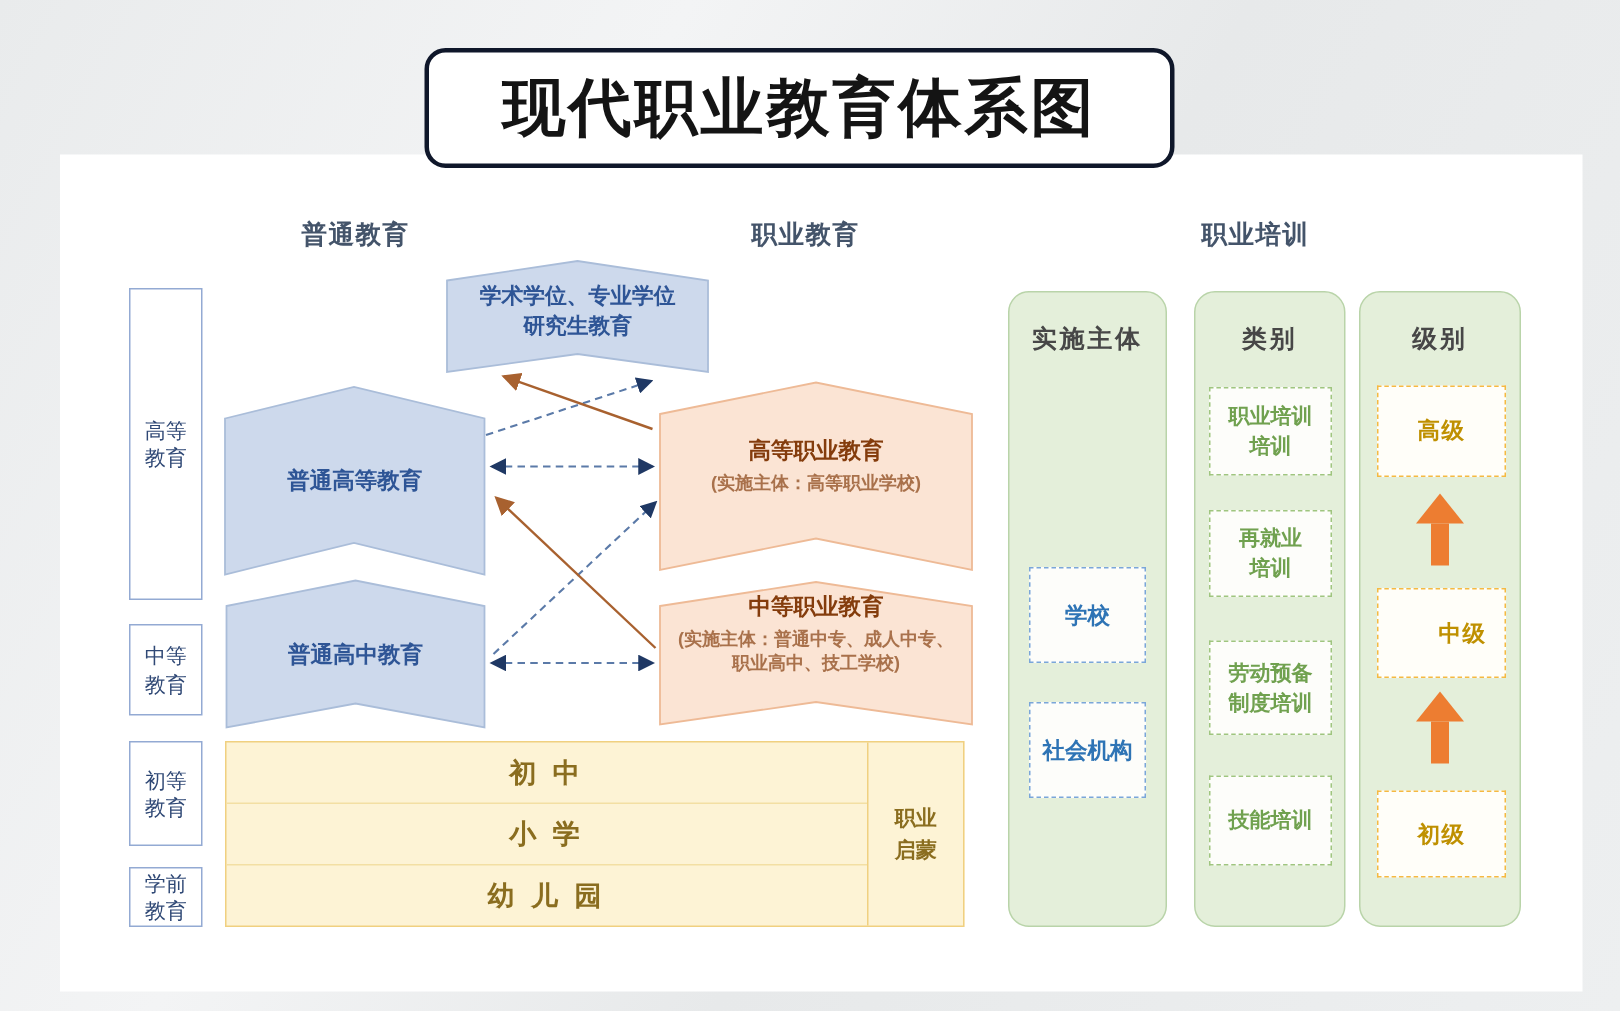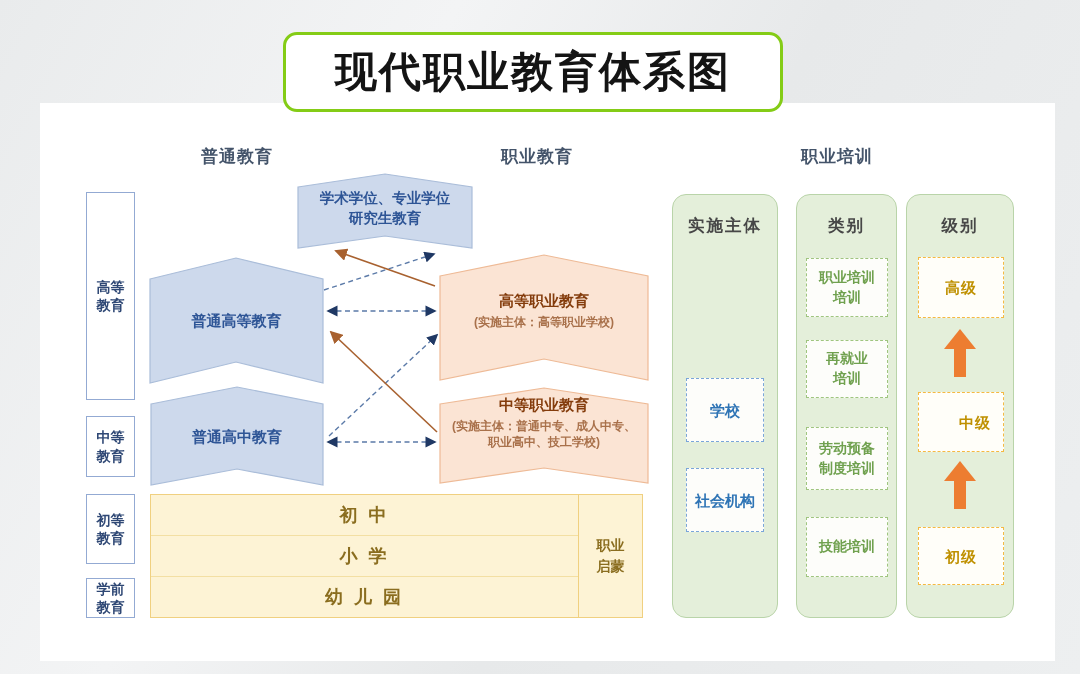--- a/index.html
+++ b/index.html
@@ -6,40 +6,40 @@
   html,body { width:1080px; height:674px; }
   body {
     font-family:"Liberation Sans","DejaVu Sans",sans-serif;
     background:linear-gradient(118deg,#e9ebec 0%,#f3f4f5 32%,#e7e9ea 58%,#edeff0 100%);
     position:relative; overflow:hidden;
   }
   .pre { white-space:pre-line; }
 
   .title-box{
     position:absolute; left:283px; top:32px; width:500px; height:80px;
-    background:#ffffff; border:3px solid #84cc16; border-radius:14px;
+    background:#ffffff; border:3px solid #0f172a; border-radius:14px;
     display:flex; align-items:center; justify-content:center;
     font-size:42px; font-weight:bold; color:#141414; letter-spacing:2px;
     z-index:3;
   }
   .card{
     position:absolute; left:40px; top:103px; width:1015px; height:558px;
     background:#ffffff; z-index:1;
   }
   .col-header{
     position:absolute; top:42px; width:140px; text-align:center;
     font-size:17px; font-weight:bold; color:#44546a; letter-spacing:1px;
   }
   .ch-general{ left:127px; } .ch-voc{ left:427px; } .ch-train{ left:727px; }
 
   .stage-box{
     position:absolute; left:46px; width:49px;
     background:#ffffff; border:1.5px solid #93aad3;
     display:flex; align-items:center; justify-content:center; text-align:center;
-    font-size:14px; font-weight:bold; color:#2f4875; line-height:1.3;
+    font-size:14px; font-weight:normal; color:#2f4875; line-height:1.3;
   }
   .st-higher{ top:89px; height:208px; }
   .st-secondary{ top:313px; height:61px; }
   .st-primary{ top:391px; height:70px; }
   .st-preschool{ top:475px; height:40px; }
 
   svg.diagram{ position:absolute; left:0; top:0; width:1015px; height:558px; }
   .chev-blue{ fill:#cdd9ec; stroke:#aabdd9; stroke-width:1.2; }
   .chev-orange{ fill:#fbe4d4; stroke:#eeba96; stroke-width:1.2; }
   .dash{ stroke:#5b7aa8; stroke-width:1.4; stroke-dasharray:5 3.5; fill:none; }

